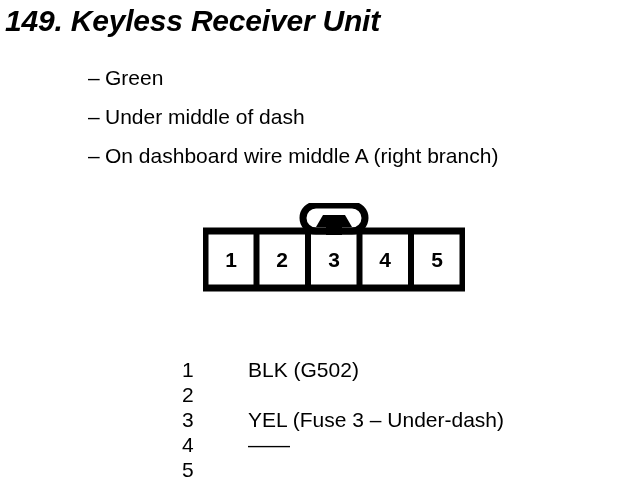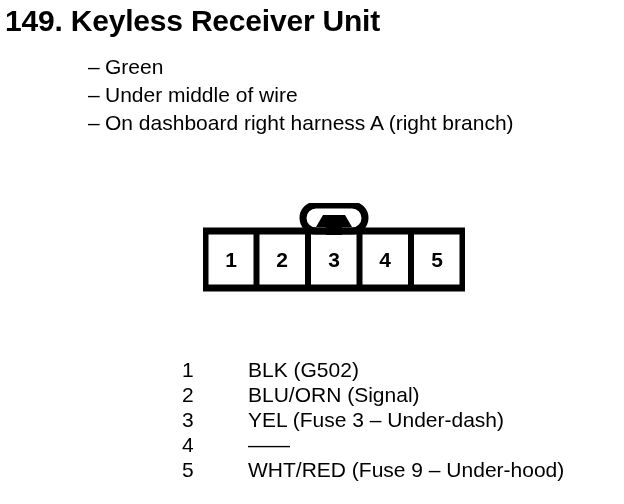--- a/index.html
+++ b/index.html
@@ -20,20 +20,21 @@
   
   .page-title {
     position: absolute;
     left: 5px;
     top: 1px;
     font-size: 30px;
     font-weight: bold;
     letter-spacing: -0.2px;
     white-space: nowrap;
     line-height: 40px;
+    font-style: italic;
   }
 
   
   .descriptors {
     position: absolute;
     left: 88px;
     top: 53px;
     width: 530px;
   }
   .descriptor-line {
@@ -42,20 +43,21 @@
     white-space: nowrap;
     display: flex;
     align-items: baseline;
   }
   .descriptor-dash {
     width: 17px;
     flex: 0 0 17px;
   }
   .descriptor-text {
     flex: 0 0 auto;
+    margin-top: 11px;
   }
 
   
   .connector {
     position: absolute;
     left: 203px;
     top: 203px;
     width: 262px;
     height: 90px;
   }
@@ -100,26 +102,26 @@
 
 <div class="descriptors">
 
   <div class="descriptor-line">
     <span class="descriptor-dash">–</span>
     <span class="descriptor-text">Green</span>
   </div>
 
   <div class="descriptor-line">
     <span class="descriptor-dash">–</span>
-    <span class="descriptor-text">Under middle of wire</span>
+    <span class="descriptor-text">Under middle of dash</span>
   </div>
 
   <div class="descriptor-line">
     <span class="descriptor-dash">–</span>
-    <span class="descriptor-text">On dashboard right harness A (right branch)</span>
+    <span class="descriptor-text">On dashboard wire middle A (right branch)</span>
   </div>
 
 </div>
 
 <div class="connector">
   <svg width="262" height="90" viewBox="0 0 262 90" xmlns="http://www.w3.org/2000/svg">
 
     <g>
       <rect x="100" y="2" width="62" height="26" rx="13" ry="13" fill="none" stroke="#000000" stroke-width="7"></rect>
       <path d="M 113 24 L 120 12 L 142 12 L 149 24 Z" fill="#000000"></path>
@@ -146,31 +148,29 @@
 
 <div class="legend">
 
   <div class="legend-row">
     <span class="legend-pin">1</span>
     <span class="legend-desc">BLK (G502)</span>
   </div>
 
   <div class="legend-row">
     <span class="legend-pin">2</span>
-    <span class="legend-desc">BLU/ORN (Signal)</span>
   </div>
 
   <div class="legend-row">
     <span class="legend-pin">3</span>
     <span class="legend-desc">YEL (Fuse 3 – Under-dash)</span>
   </div>
 
   <div class="legend-row">
     <span class="legend-pin">4</span>
     <span class="legend-desc">——</span>
   </div>
 
   <div class="legend-row">
     <span class="legend-pin">5</span>
-    <span class="legend-desc">WHT/RED (Fuse 9 – Under-hood)</span>
   </div>
 
 </div>
 
 </body></html>

